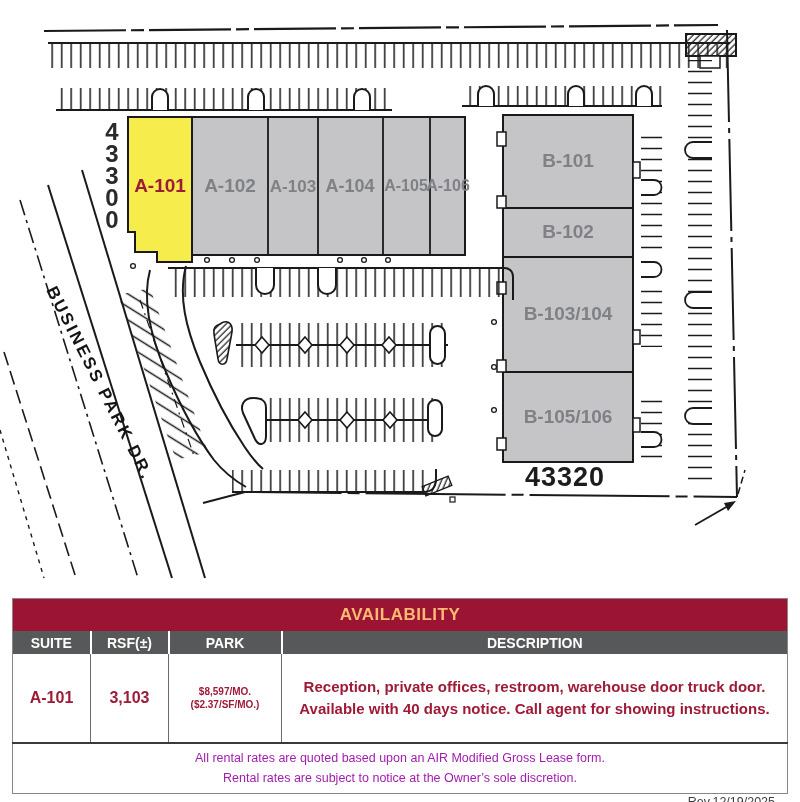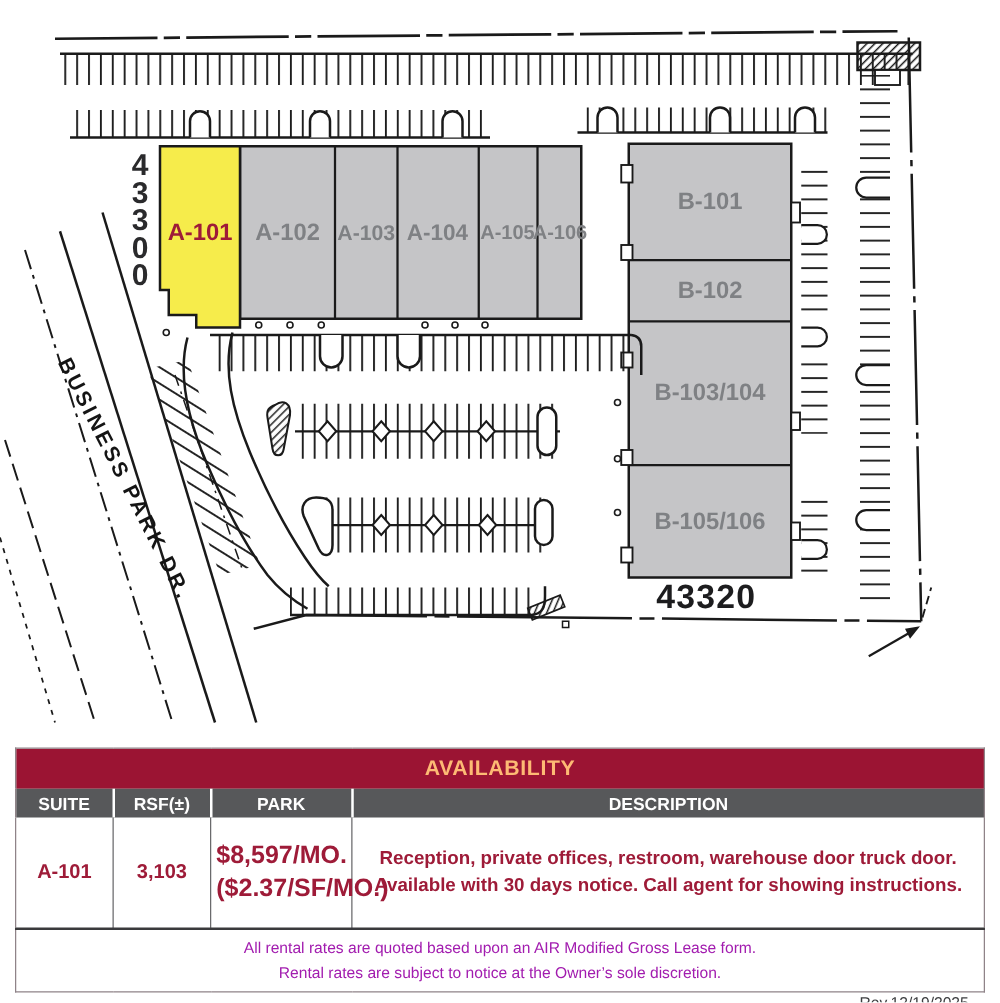--- a/index.html
+++ b/index.html
@@ -15,21 +15,21 @@
   
   .avail-wrap{margin:6px 12px 0 12px;}
   .avail-table{width:776px;border:1px solid #8f8388;border-collapse:collapse;table-layout:fixed;}
   .t-title{background:#9B1433;color:#fdba74;text-align:center;font-weight:bold;font-size:17px;height:30px;letter-spacing:.5px;}
   .t-head th{background:#57585A;color:#fff;font-size:14px;font-weight:bold;text-align:center;height:23px;border-left:2px solid #fff;padding:0;}
   .t-head th:first-child{border-left:none;}
   .t-data td{height:88px;text-align:center;vertical-align:middle;color:#9E1B38;font-weight:bold;border-left:1px solid #6a6a6c;padding:0 4px;}
   .t-data td:first-child{border-left:none;}
   .suite-cell{font-size:16px;}
   .rsf-cell{font-size:16px;}
-  .rate-cell{font-size:20px;line-height:1.35;border-radius:26px;}
+  .rate-cell{font-size:10px;line-height:1.35;border-radius:26px;}
   .desc-cell{font-size:15px;line-height:1.45;}
   .t-foot td{border-top:2px solid #3a3a3c;height:47px;text-align:center;color:#a21caf;font-size:12.5px;line-height:1.55;font-weight:normal;}
   .rev-line{text-align:right;font-size:12.5px;color:#3D3E40;margin:1px 13px 0 0;font-weight:normal;}
 </style>
 </head>
 <body>
 
 <div class="page">
 
   <svg width="800" height="592" viewBox="0 0 800 592">
@@ -232,21 +232,21 @@
       </tr>
       <tr class="t-data">
         <td class="suite-cell">A-101</td>
         <td class="rsf-cell">3,103</td>
         <td class="rate-cell">
           <div>$8,597/MO.</div>
           <div>($2.37/SF/MO.)</div>
         </td>
         <td class="desc-cell">
           <div>Reception, private offices, restroom, warehouse door truck door.</div>
-          <div>Available with 30 days notice. Call agent for showing instructions.</div>
+          <div>Available with 40 days notice. Call agent for showing instructions.</div>
         </td>
       </tr>
       <tr class="t-foot">
         <td colspan="4">
           <div>All rental rates are quoted based upon an AIR Modified Gross Lease form.</div>
           <div>Rental rates are subject to notice at the Owner’s sole discretion.</div>
         </td>
       </tr>
     </tbody>
       </table>

